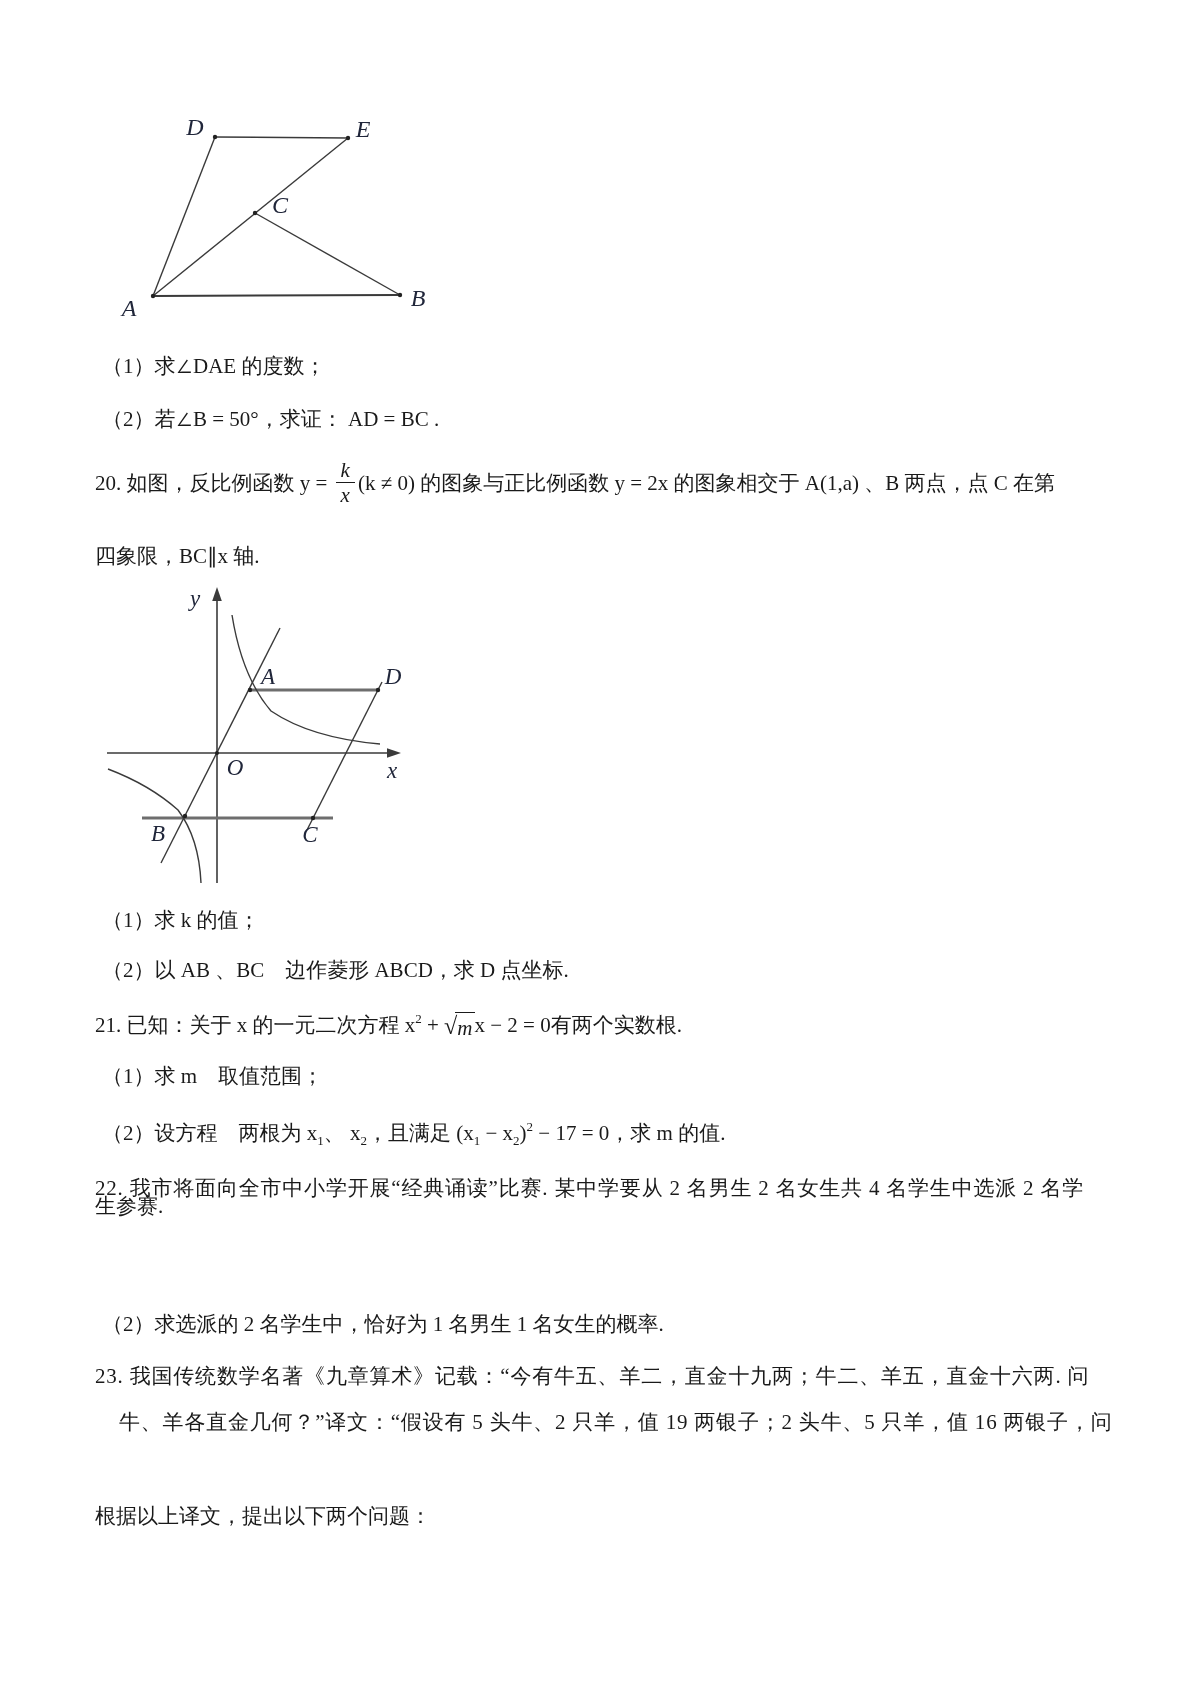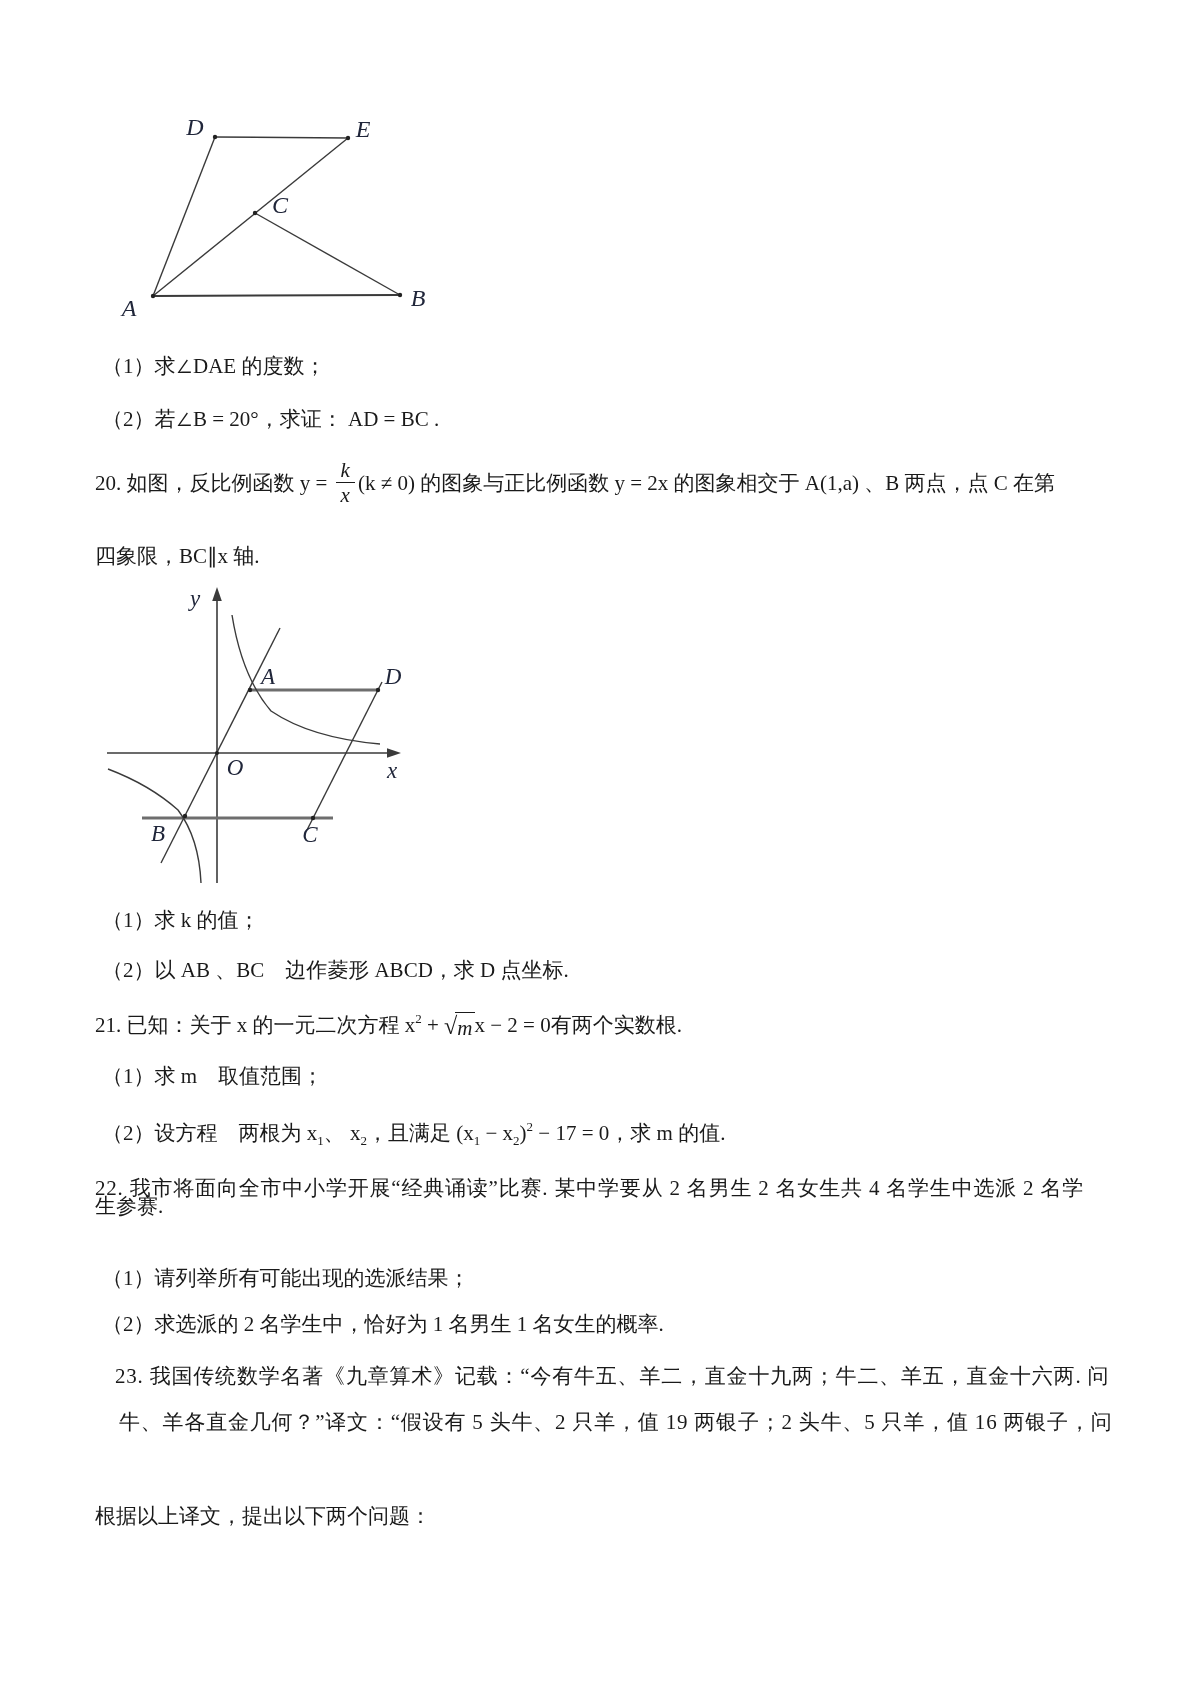--- a/index.html
+++ b/index.html
@@ -46,21 +46,21 @@
       </g>
       <text class="figlabel" x="95" y="35" text-anchor="middle">D</text>
       <text class="figlabel" x="263" y="37" text-anchor="middle">E</text>
       <text class="figlabel" x="180" y="113" text-anchor="middle">C</text>
       <text class="figlabel" x="29" y="216" text-anchor="middle">A</text>
       <text class="figlabel" x="318" y="206" text-anchor="middle">B</text>
     </svg>
   </div>
 
   <div class="line" style="left:102px;top:352px;"><span class="seg-t">（1）求</span><span class="seg-i">∠DAE</span><span class="seg-t"> 的度数；</span></div>
-  <div class="line" style="left:102px;top:405px;"><span class="seg-t">（2）若</span><span class="seg-i">∠B = 20°</span><span class="seg-t">，求证： </span><span class="seg-i">AD = BC</span><span class="seg-t"> .</span></div>
+  <div class="line" style="left:102px;top:405px;"><span class="seg-t">（2）若</span><span class="seg-i">∠B = 50°</span><span class="seg-t">，求证： </span><span class="seg-i">AD = BC</span><span class="seg-t"> .</span></div>
 
   <div class="line fracline" style="left:95px;top:454px;"><span class="seg-t">20. 如图，反比例函数 </span><span class="seg-i">y = </span><span class="frac"><span class="num">k</span><span class="den">x</span></span><span class="seg-i">(k ≠ 0)</span><span class="seg-t"> 的图象与正比例函数 </span><span class="seg-i">y = 2x</span><span class="seg-t"> 的图象相交于 </span><span class="seg-i">A(1,a)</span><span class="seg-t"> 、</span><span class="seg-i">B</span><span class="seg-t"> 两点，点 </span><span class="seg-i">C</span><span class="seg-t"> 在第</span></div>
   <div class="line" style="left:95px;top:542px;"><span class="seg-t">四象限，BC∥x 轴.</span></div>
 
   <div style="position:absolute;left:95px;top:585px;">
     <svg width="320" height="310" viewBox="0 0 320 310">
 
       <line x1="122" y1="12" x2="122" y2="298" stroke="#3a3a3a" stroke-width="1.6"></line>
       <polygon points="122,2 117.2,16 126.8,16" fill="#3a3a3a"></polygon>
       <line x1="12" y1="168" x2="296" y2="168" stroke="#3a3a3a" stroke-width="1.6"></line>
@@ -96,20 +96,19 @@
 
   <div class="line" style="left:102px;top:906px;"><span class="seg-t">（1）求 </span><span class="seg-i">k</span><span class="seg-t"> 的值；</span></div>
   <div class="line" style="left:102px;top:956px;text-align:right;"><span class="seg-t">（2）以 </span><span class="seg-i">AB</span><span class="seg-t"> 、</span><span class="seg-i">BC</span><span class="seg-t">　边作菱形 </span><span class="seg-i">ABCD</span><span class="seg-t">，求 </span><span class="seg-i">D</span><span class="seg-t"> 点坐标.</span></div>
 
   <div class="line" style="left:95px;top:1010px;"><span class="seg-t">21. 已知：关于 </span><span class="seg-i">x</span><span class="seg-t"> 的一元二次方程 </span><span class="seg-i">x</span><span class="seg-sup">2</span><span class="seg-i"> + </span><span class="sqrt"><span class="rsign">√</span><span class="rad">m</span></span><span class="seg-i">x</span><span class="seg-i"> − 2 = 0</span><span class="seg-t">有两个实数根.</span></div>
   <div class="line" style="left:102px;top:1062px;"><span class="seg-t">（1）求 </span><span class="seg-i">m</span><span class="seg-t">　取值范围；</span></div>
   <div class="line" style="left:102px;top:1118px;"><span class="seg-t">（2）设方程　两根为 </span><span class="seg-i">x</span><span class="seg-sub">1</span><span class="seg-t">、 </span><span class="seg-i">x</span><span class="seg-sub">2</span><span class="seg-t">，且满足 </span><span class="seg-i">(x</span><span class="seg-sub">1</span><span class="seg-i"> − x</span><span class="seg-sub">2</span><span class="seg-i">)</span><span class="seg-sup">2</span><span class="seg-i"> − 17 = 0</span><span class="seg-t">，求 </span><span class="seg-i">m</span><span class="seg-t"> 的值.</span></div>
 
   <div class="line wide" style="left:95px;top:1174px;"><span class="seg-t">22. 我市将面向全市中小学开展“经典诵读”比赛. 某中学要从 2 名男生 2 名女生共 4 名学生中选派 2 名学</span></div>
   <div class="line" style="left:95px;top:1192px;"><span class="seg-t">生参赛.</span></div>
-  <div class="line" style="left:102px;top:1264px;"><span class="seg-t">（1）请列举所有可能出现的选派结果；</span></div>
   <div class="line" style="left:102px;top:1310px;"><span class="seg-t">（2）求选派的 2 名学生中，恰好为 1 名男生 1 名女生的概率.</span></div>
 
-  <div class="line wide" style="left:95px;top:1362px;margin-left:20px;"><span class="seg-t">23. 我国传统数学名著《九章算术》记载：“今有牛五、羊二，直金十九两；牛二、羊五，直金十六两. 问</span></div>
+  <div class="line wide" style="left:95px;top:1362px;"><span class="seg-t">23. 我国传统数学名著《九章算术》记载：“今有牛五、羊二，直金十九两；牛二、羊五，直金十六两. 问</span></div>
   <div class="line wide" style="left:95px;top:1408px;margin-left:24px;"><span class="seg-t">牛、羊各直金几何？”译文：“假设有 5 头牛、2 只羊，值 19 两银子；2 头牛、5 只羊，值 16 两银子，问</span></div>
   <div class="line" style="left:95px;top:1502px;"><span class="seg-t">根据以上译文，提出以下两个问题：</span></div>
 
 </div>
 
 </body></html>

